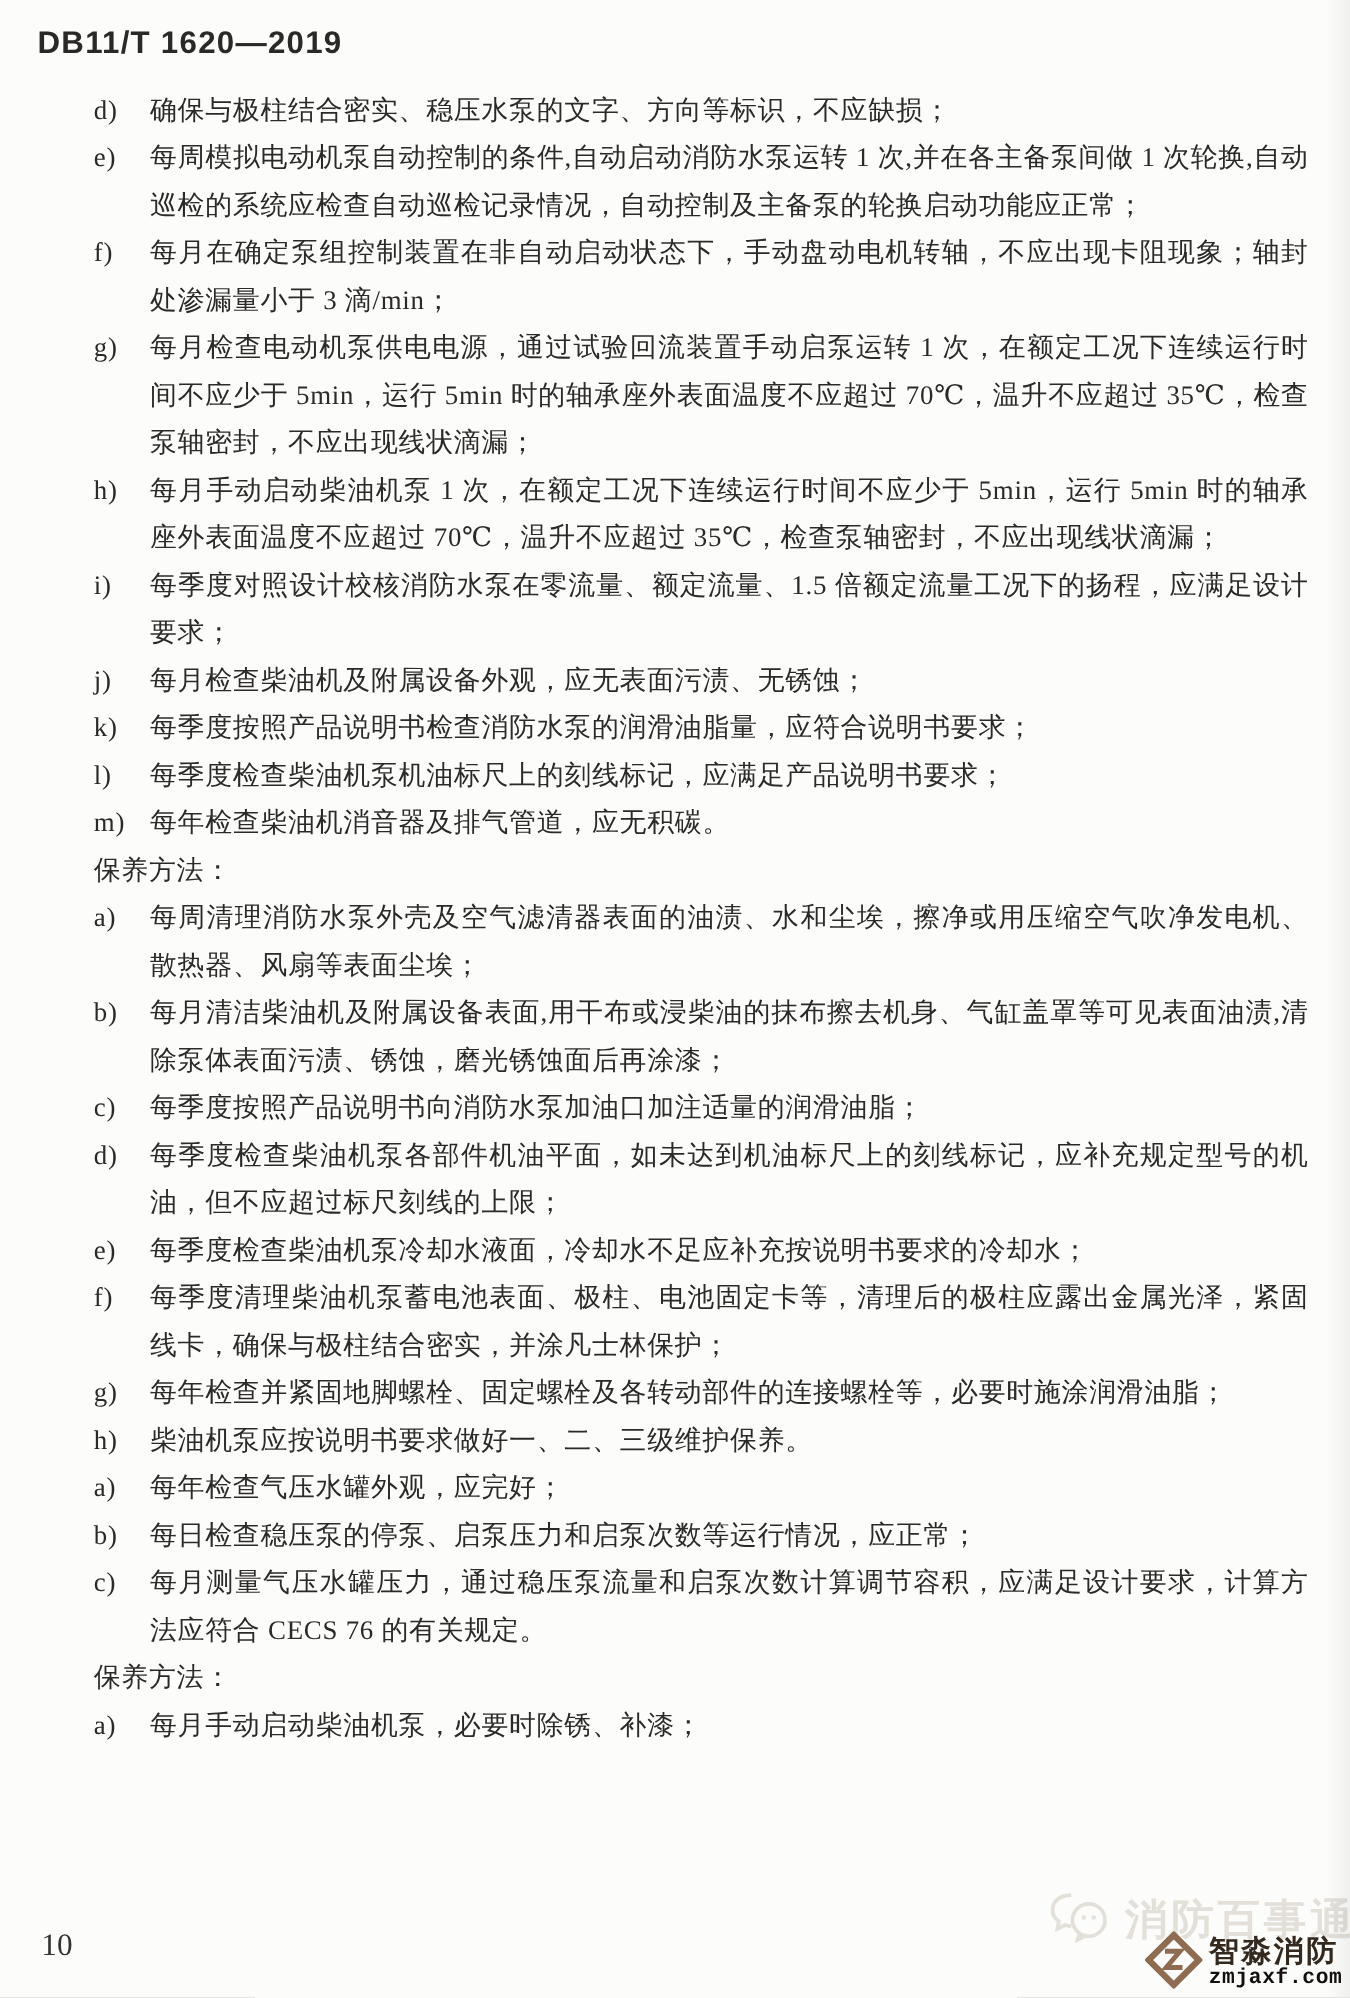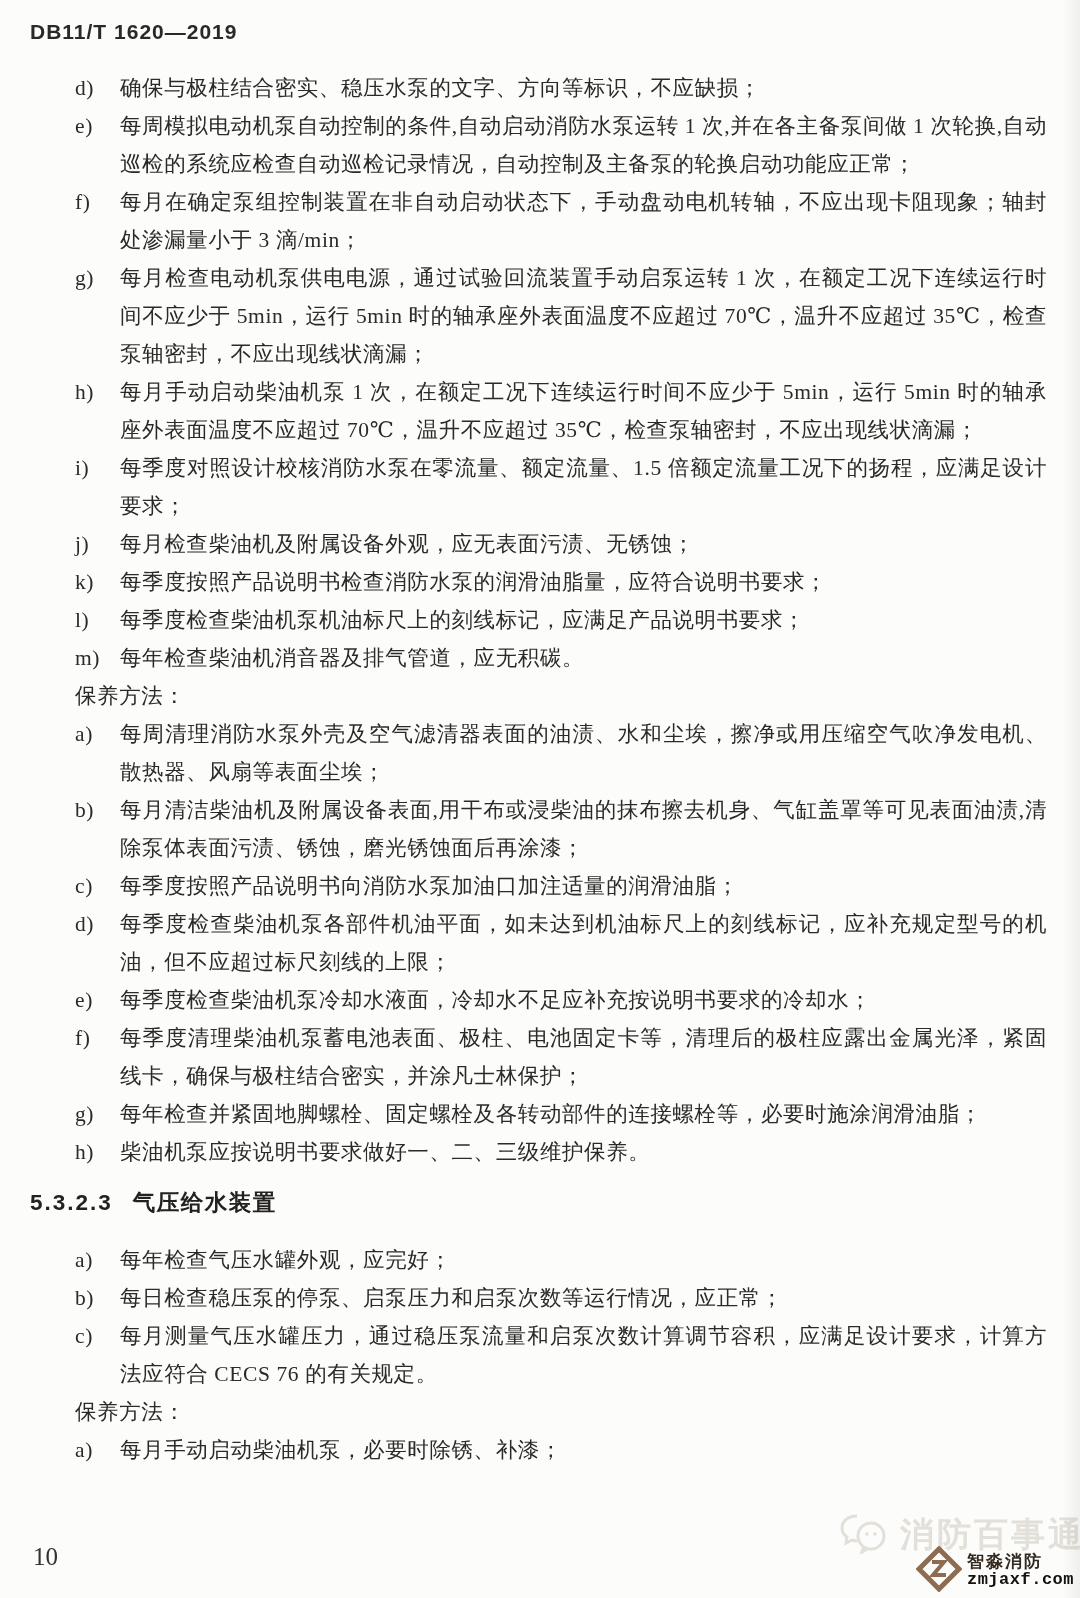--- a/index.html
+++ b/index.html
@@ -16,21 +16,21 @@
   
   .page::after {
     content:"";
     position:absolute; top:0; right:0; width:18px; height:100%;
     background:linear-gradient(to right, rgba(0,0,0,0), rgba(0,0,0,0.05));
     pointer-events:none;
   }
   .doc-header {
     position:absolute; left:30px; top:20px;
     font-family:"Liberation Sans","DejaVu Sans",sans-serif;
-    font-weight:bold; font-size:21px; letter-spacing:1px;
+    font-weight:bold; font-size:25px; letter-spacing:1px;
     color:#2a2927;
   }
   .content {
     position:absolute; left:75px; top:69px; width:972px;
     font-size:21.5px; line-height:38px; letter-spacing:0.6px;
   }
   .li { display:flex; }
   .li-marker { flex:none; width:45px; }
   .li-text { flex:1; text-align:justify; text-justify:inter-ideograph; }
   .plain-label { margin-left:0; }
@@ -57,21 +57,21 @@
     font-size:34px; font-weight:bold; letter-spacing:3px;
   }
   
   .wm-dark {
     position:absolute; right:6px; bottom:2px;
     display:flex; align-items:center; gap:5px;
   }
   .wm-dark-texts { display:flex; flex-direction:column; line-height:1.05; }
   .wm-dark-name {
     font-family:"Liberation Sans","DejaVu Sans",sans-serif;
-    font-weight:bold; font-size:17px; letter-spacing:2px; color:#33291f;
+    font-weight:bold; font-size:24px; letter-spacing:2px; color:#33291f;
   }
   .wm-dark-url {
     font-family:"Liberation Mono","DejaVu Sans Mono",monospace;
     font-weight:bold; font-size:17px; color:#13100d; letter-spacing:0.5px;
   }
 </style>
 </head>
 <body>
 
 <div class="page">
@@ -149,24 +149,20 @@
     </div>
     <div class="li">
       <span class="li-marker">g)</span>
       <span class="li-text">每年检查并紧固地脚螺栓、固定螺栓及各转动部件的连接螺栓等，必要时施涂润滑油脂；</span>
     </div>
     <div class="li">
       <span class="li-marker">h)</span>
       <span class="li-text">柴油机泵应按说明书要求做好一、二、三级维护保养。</span>
     </div>
 
-    <div class="section-heading">
-      <span class="sec-num">5.3.2.3</span>
-      <span class="sec-title">气压给水装置</span>
-    </div>
 
 
     <div class="li">
       <span class="li-marker">a)</span>
       <span class="li-text">每年检查气压水罐外观，应完好；</span>
     </div>
     <div class="li">
       <span class="li-marker">b)</span>
       <span class="li-text">每日检查稳压泵的停泵、启泵压力和启泵次数等运行情况，应正常；</span>
     </div>

